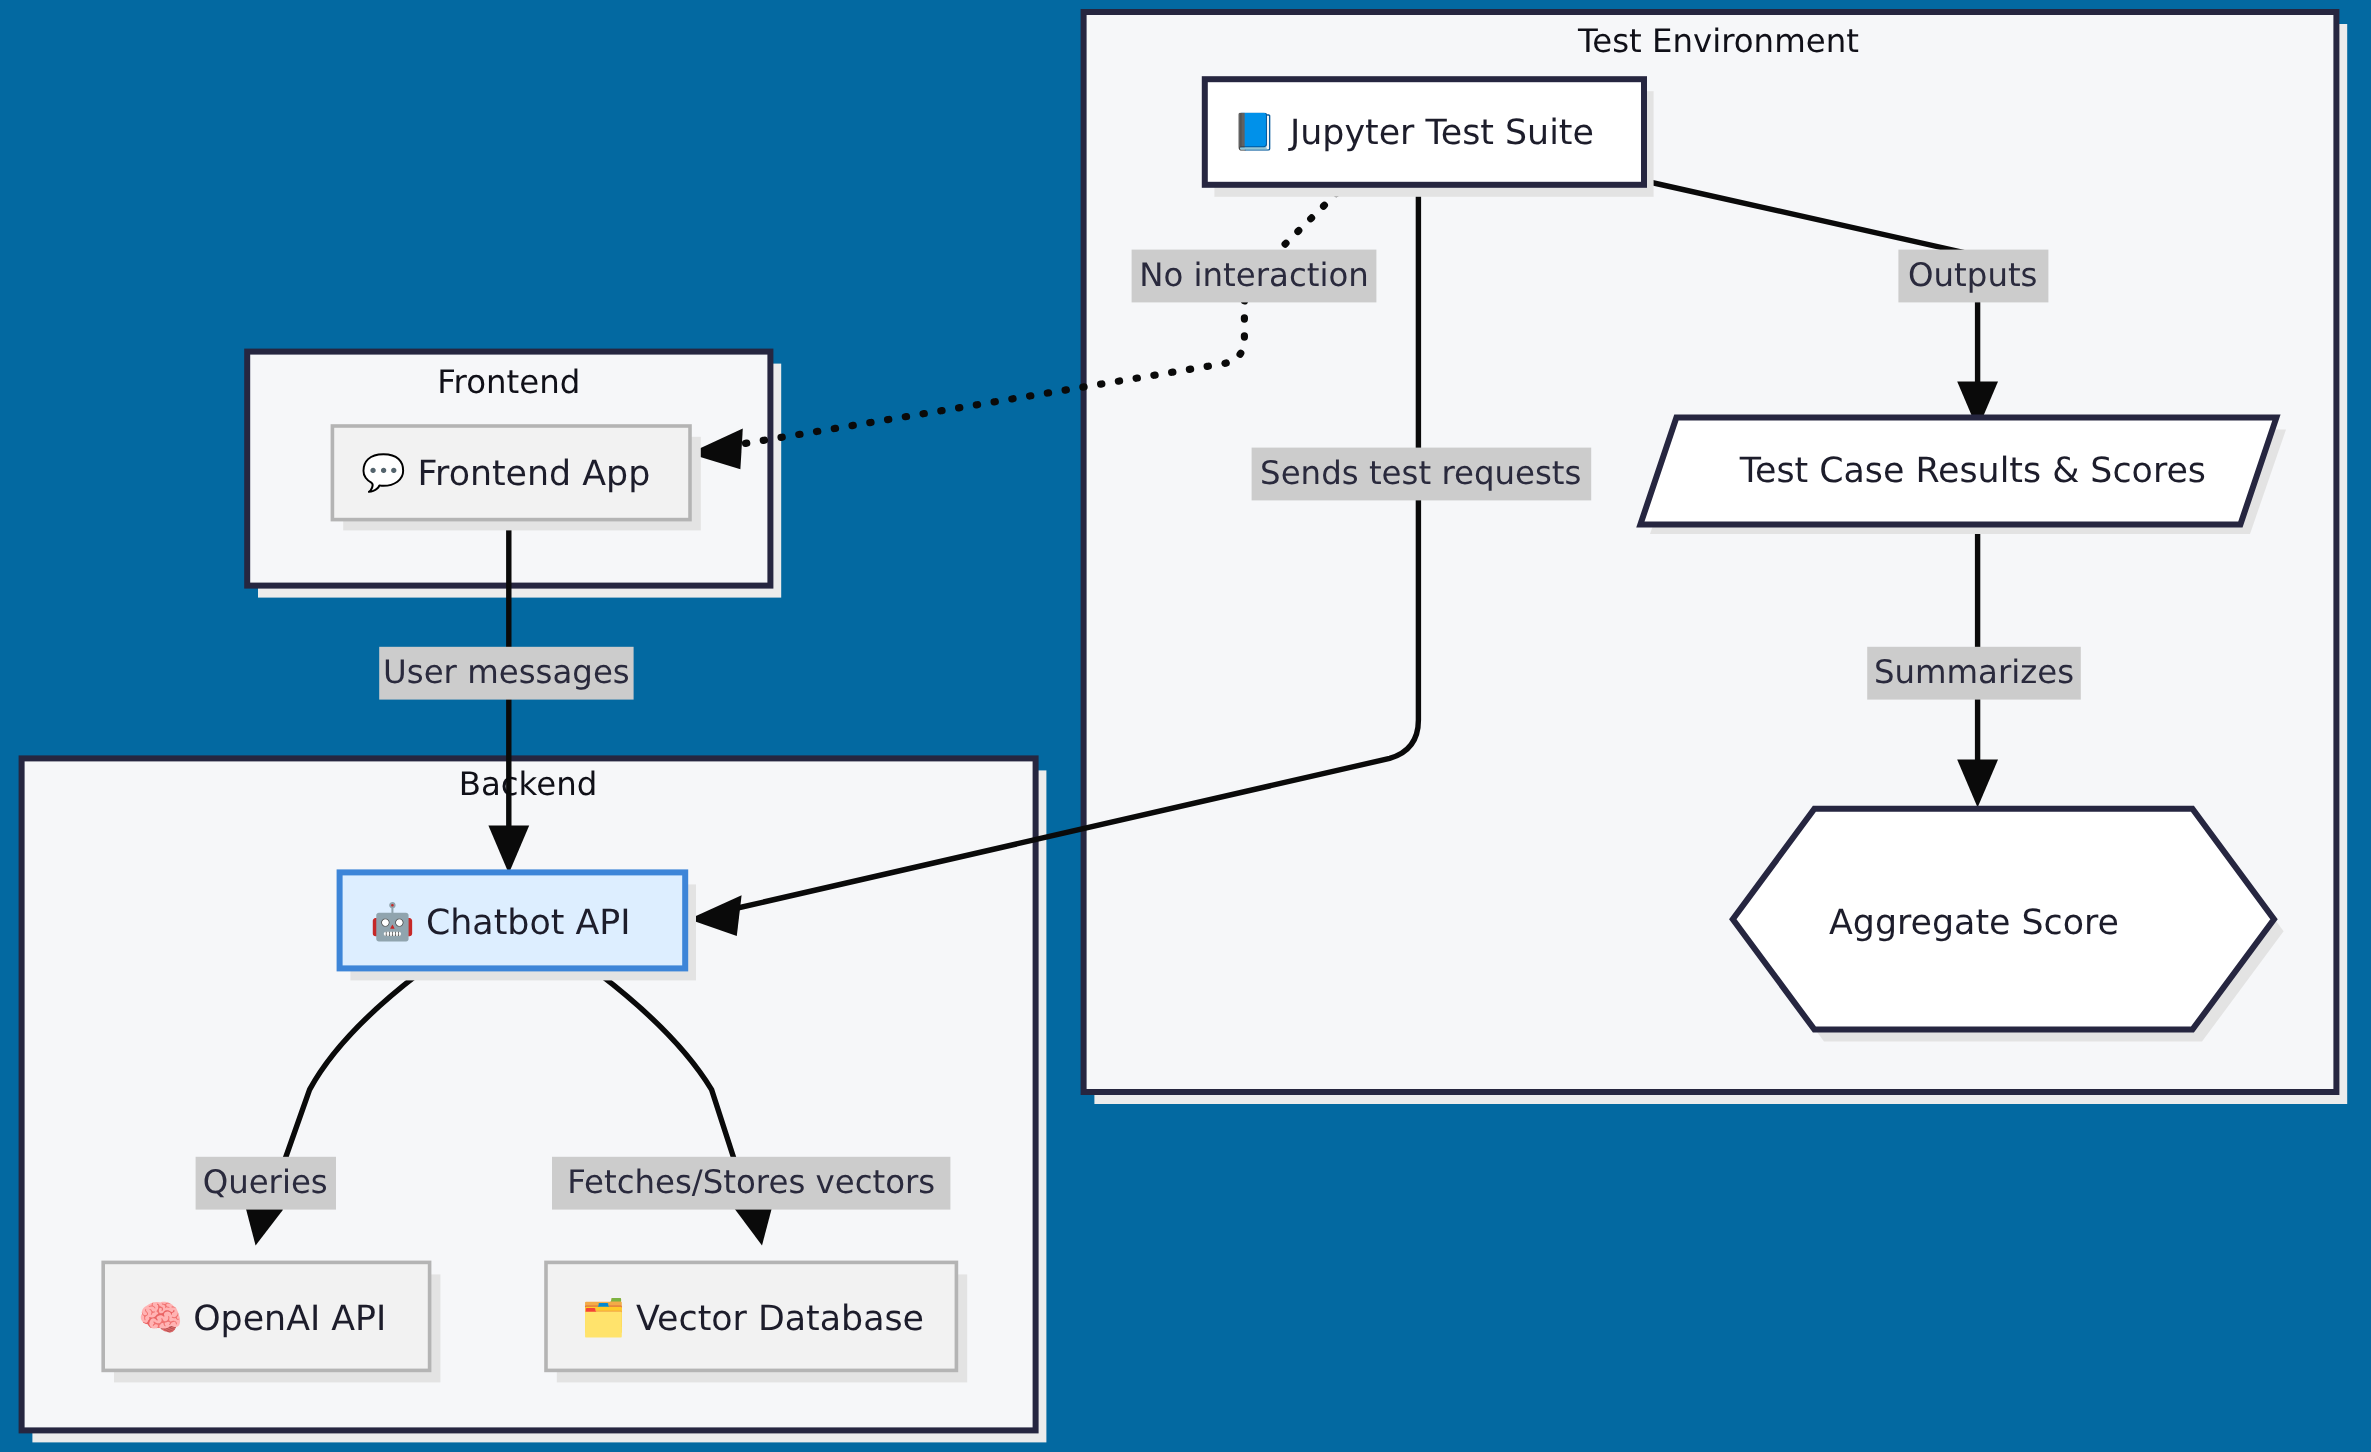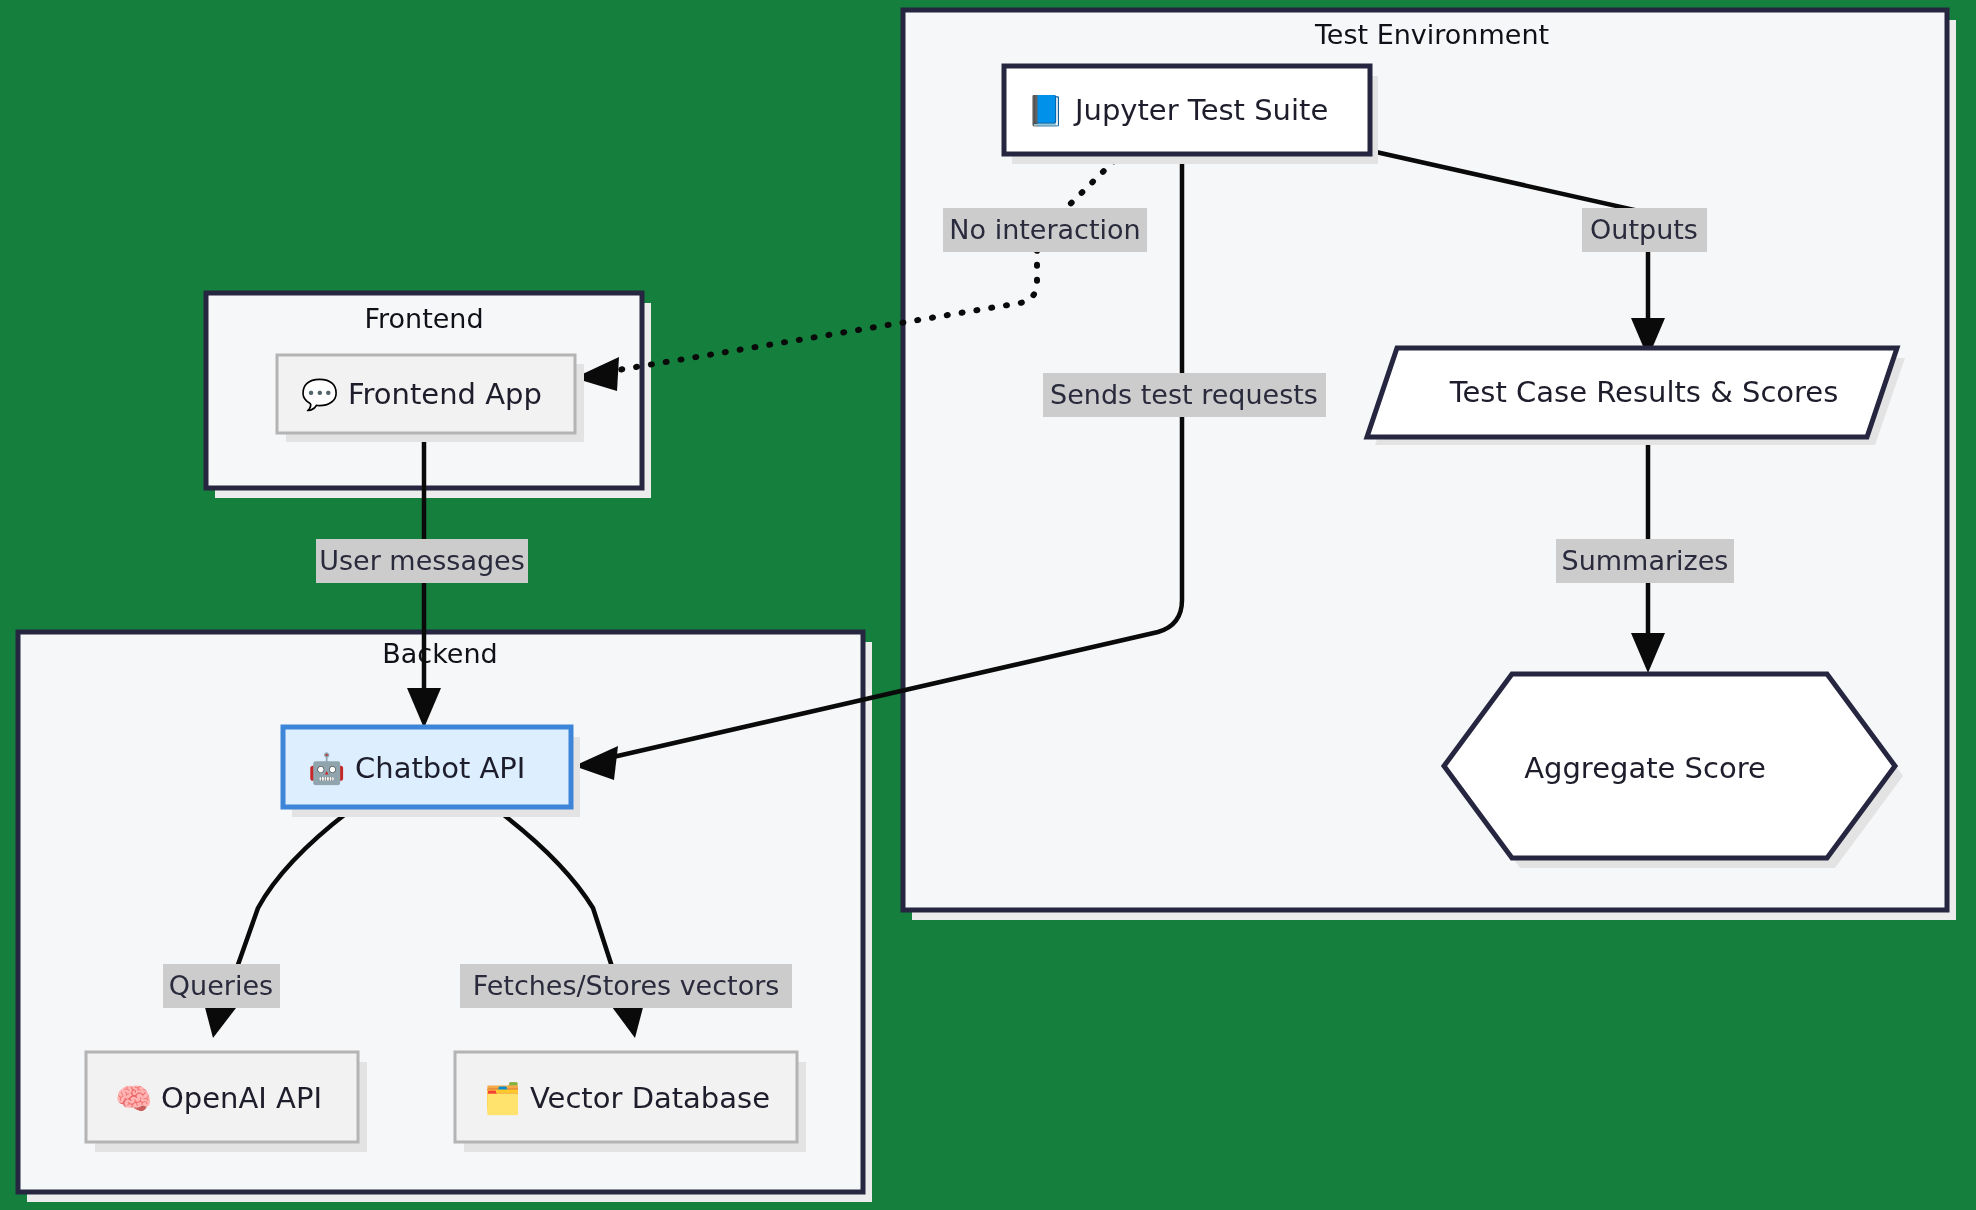--- a/index.html
+++ b/index.html
@@ -7,21 +7,21 @@
     padding: 0;
     background: #ffffff;
   }
   body {
     font-family: "DejaVu Sans", "Liberation Sans", sans-serif;
   }
   #stage {
     position: relative;
     width: 1976px;
     height: 1210px;
-    background: #15803d;
+    background: #0369a1;
     overflow: hidden;
   }
   svg#diagram {
     position: absolute;
     left: 0;
     top: 0;
     width: 1976px;
     height: 1210px;
   }
   .sg-rect {

